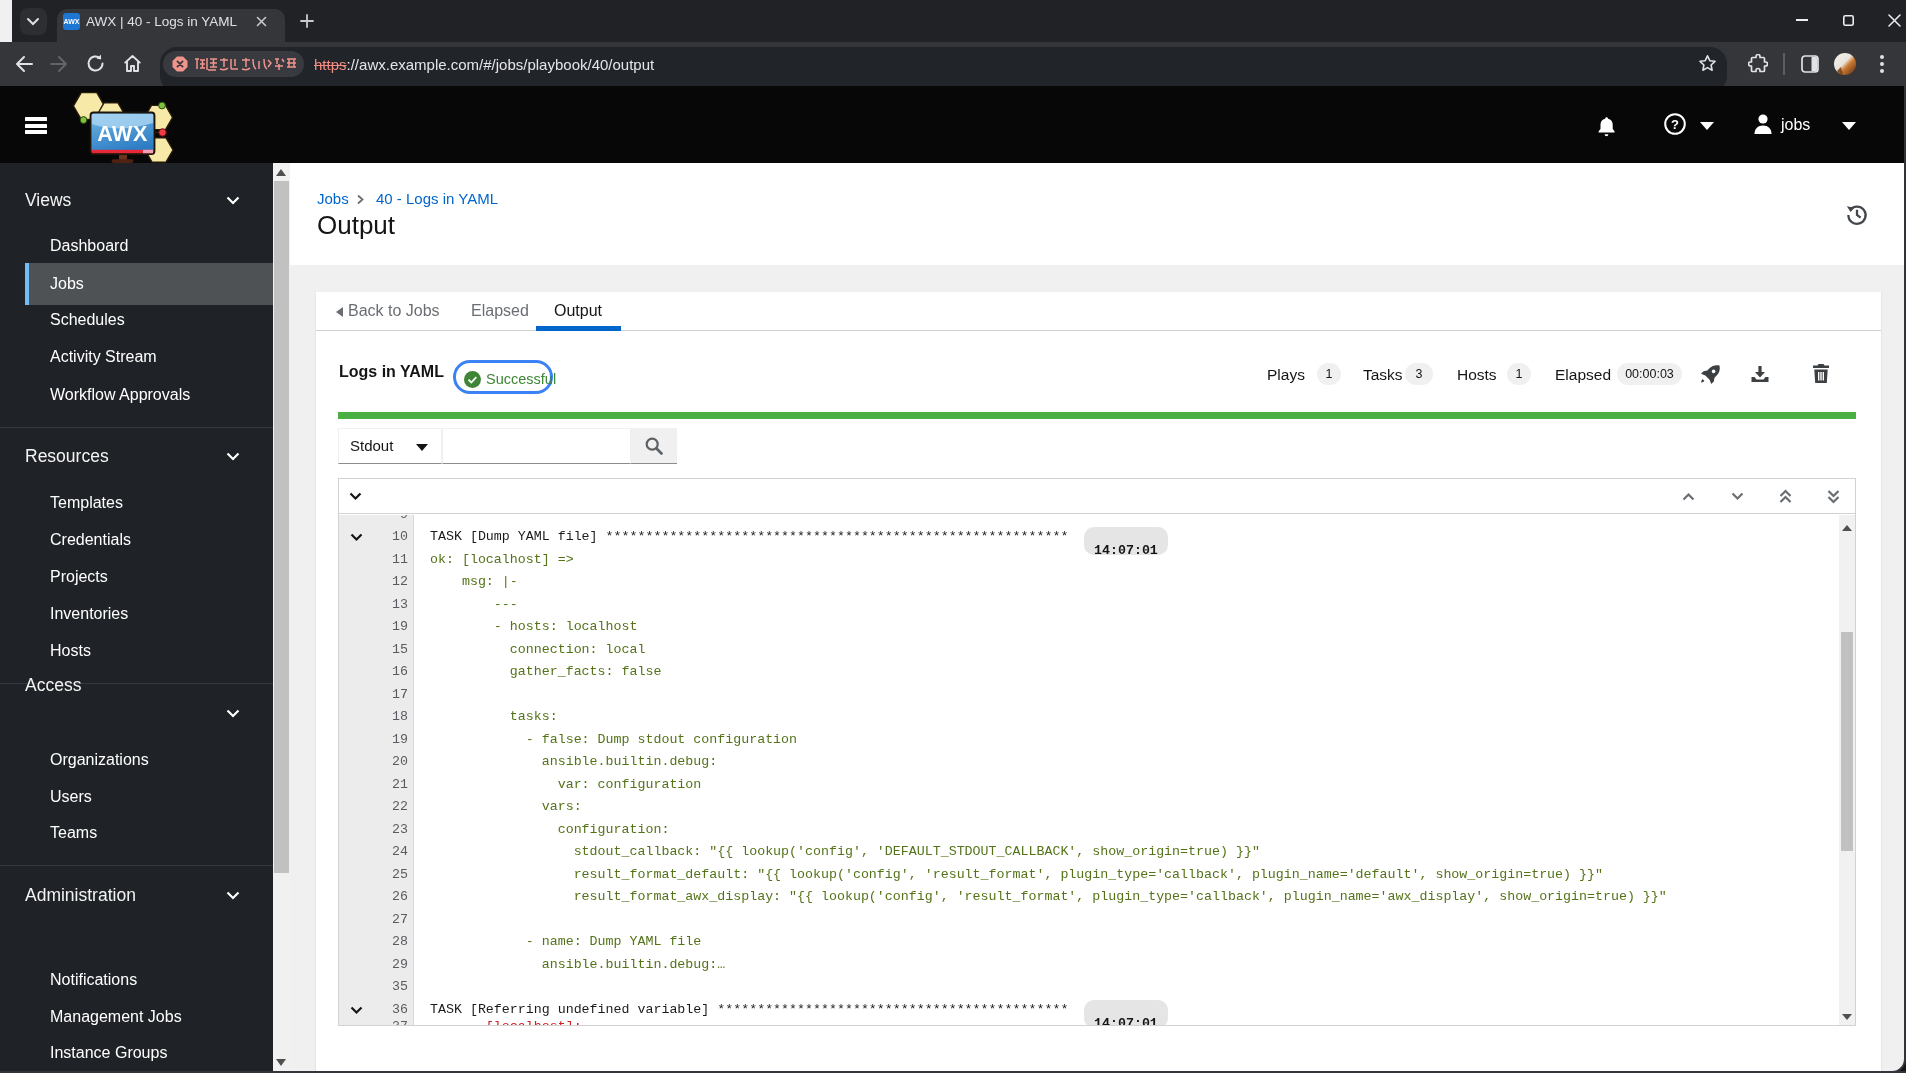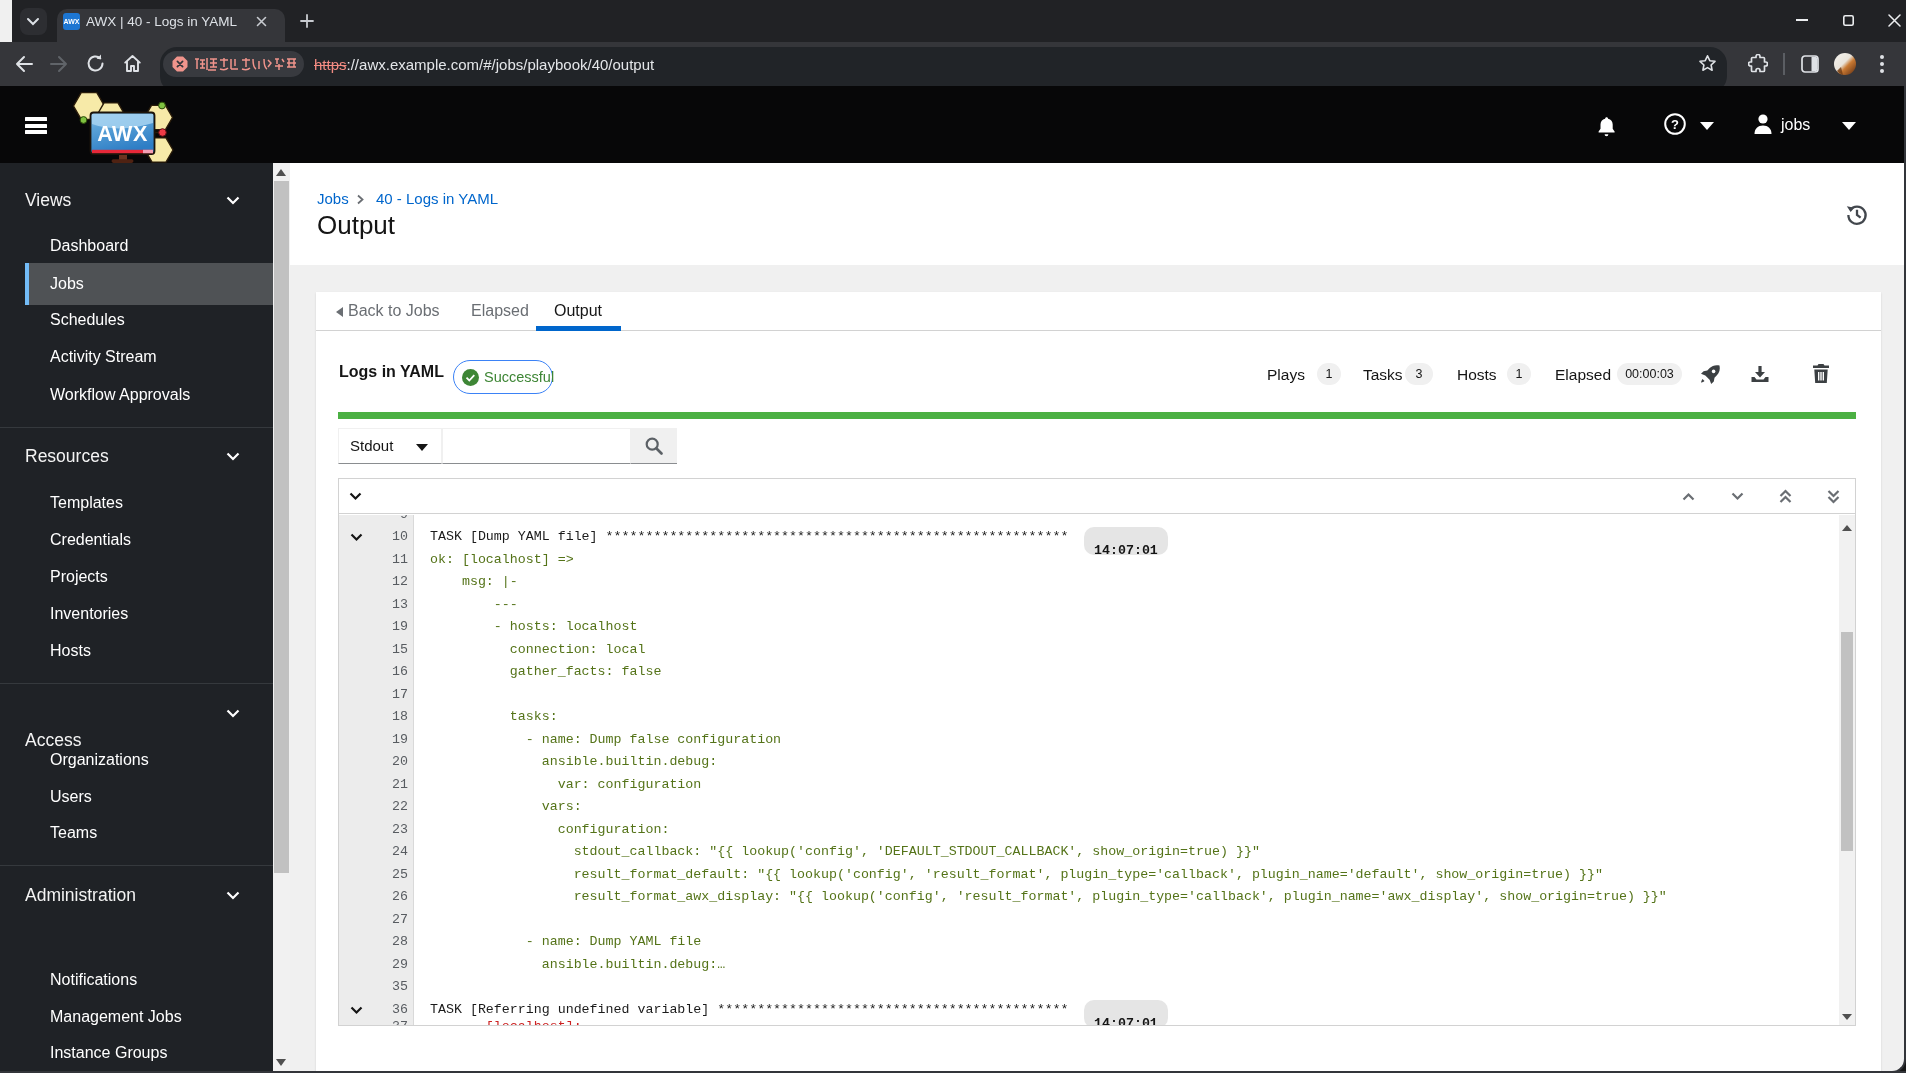--- a/index.html
+++ b/index.html
@@ -48,21 +48,21 @@
 
   #card { position:absolute; left:316px; top:292px; width:1565px; height:780px; background:#fff; box-shadow:0 1px 2px rgba(3,3,3,0.12); }
   
   #tabsrow { position:absolute; left:0; top:0; width:100%; height:39px; border-bottom:1px solid #d2d2d2; }
   .tab { position:absolute; top:0; height:39px; line-height:37px; font-size:16px; color:#6a6e73; }
   #tabsrow .active { color:#151515; }
   #bluebar { position:absolute; left:220px; top:34px; width:85px; height:5px; background:#0066cc; }
 
   
   #jobname { position:absolute; left:23px; top:71px; font-size:16px; font-weight:bold; color:#151515; }
-  #okbadge { position:absolute; left:137px; top:68px; height:34px; width:100px; border:1px solid #3b82f6; border-radius:17px; }
+  #okbadge { position:absolute; left:137px; top:68px; height:34px; width:100px; border:3px solid #3b82f6; border-radius:17px; }
   #okbadge span { position:absolute; left:30px; top:8px; font-size:14.5px; color:#3e8635; }
   .statlbl { position:absolute; top:74px; font-size:15.5px; color:#151515; }
   .statbadge { position:absolute; top:71px; height:22px; border-radius:11px; background:#f0f0f0; color:#151515; font-size:12.5px; text-align:center; line-height:22px; }
 
   #greenbar { position:absolute; left:22px; top:120px; width:1518px; height:7px; background:#4bb043; }
 
   
   #ddrow { position:absolute; left:22px; top:136px; height:36px; }
   #dd { position:absolute; left:0; top:0; width:104px; height:36px; background:#fff; border:1px solid #f0f0f0; border-bottom:1px solid #8a8d90; }
   #dd span { position:absolute; left:11px; top:8px; font-size:15px; color:#151515; }
@@ -258,21 +258,21 @@
     <div class="title" style="top:283.0px">Resources</div>
     <svg class="chev" style="top:289.0px" width="14" height="9" viewBox="0 0 14 9">
         <path d="M1.5 1.5l5.5 5.5 5.5-5.5" stroke="#fff" stroke-width="2.2" fill="none"></path>
       </svg>
     <div class="item" style="top:321.0px">Templates</div>
     <div class="item" style="top:358.0px">Credentials</div>
     <div class="item" style="top:395.0px">Projects</div>
     <div class="item" style="top:432.4px">Inventories</div>
     <div class="item" style="top:469.0px">Hosts</div>
     <div class="div" style="top:520.0px"></div>
-    <div class="title" style="top:567px">Access</div>
+    <div class="title" style="top:512px">Access</div>
     <svg class="chev" style="top:546.0px" width="14" height="9" viewBox="0 0 14 9">
         <path d="M1.5 1.5l5.5 5.5 5.5-5.5" stroke="#fff" stroke-width="2.2" fill="none"></path>
       </svg>
     <div class="item" style="top:578.0px">Organizations</div>
     <div class="item" style="top:614.5px">Users</div>
     <div class="item" style="top:651.3px">Teams</div>
     <div class="div" style="top:702.2px"></div>
     <div class="title" style="top:722.2px">Administration</div>
     <svg class="chev" style="top:728.2px" width="14" height="9" viewBox="0 0 14 9">
         <path d="M1.5 1.5l5.5 5.5 5.5-5.5" stroke="#fff" stroke-width="2.2" fill="none"></path>
@@ -392,21 +392,21 @@
                   <path d="M1.5 1.5l5 5 5-5" stroke="#151515" stroke-width="2.2" fill="none"></path>
                 </svg><span class="num">10</span></div><span class="txt black">TASK [Dump YAML file] **********************************************************</span><span class="tsbadge">14:07:01</span></div>
         <div class="row"><div class="gut"><span class="num">11</span></div><span class="txt">ok: [localhost] =&gt;</span></div>
         <div class="row"><div class="gut"><span class="num">12</span></div><span class="txt">    msg: |-</span></div>
         <div class="row"><div class="gut"><span class="num">13</span></div><span class="txt">        ---</span></div>
         <div class="row"><div class="gut"><span class="num">19</span></div><span class="txt">        - hosts: localhost</span></div>
         <div class="row"><div class="gut"><span class="num">15</span></div><span class="txt">          connection: local</span></div>
         <div class="row"><div class="gut"><span class="num">16</span></div><span class="txt">          gather_facts: false</span></div>
         <div class="row"><div class="gut"><span class="num">17</span></div><span class="txt"></span></div>
         <div class="row"><div class="gut"><span class="num">18</span></div><span class="txt">          tasks:</span></div>
-        <div class="row"><div class="gut"><span class="num">19</span></div><span class="txt">            - name: Dump false configuration</span></div>
+        <div class="row"><div class="gut"><span class="num">19</span></div><span class="txt">            - false: Dump stdout configuration</span></div>
         <div class="row"><div class="gut"><span class="num">20</span></div><span class="txt">              ansible.builtin.debug:</span></div>
         <div class="row"><div class="gut"><span class="num">21</span></div><span class="txt">                var: configuration</span></div>
         <div class="row"><div class="gut"><span class="num">22</span></div><span class="txt">              vars:</span></div>
         <div class="row"><div class="gut"><span class="num">23</span></div><span class="txt">                configuration:</span></div>
         <div class="row"><div class="gut"><span class="num">24</span></div><span class="txt">                  stdout_callback: "{{ lookup('config', 'DEFAULT_STDOUT_CALLBACK', show_origin=true) }}"</span></div>
         <div class="row"><div class="gut"><span class="num">25</span></div><span class="txt">                  result_format_default: "{{ lookup('config', 'result_format', plugin_type='callback', plugin_name='default', show_origin=true) }}"</span></div>
         <div class="row"><div class="gut"><span class="num">26</span></div><span class="txt">                  result_format_awx_display: "{{ lookup('config', 'result_format', plugin_type='callback', plugin_name='awx_display', show_origin=true) }}"</span></div>
         <div class="row"><div class="gut"><span class="num">27</span></div><span class="txt"></span></div>
         <div class="row"><div class="gut"><span class="num">28</span></div><span class="txt">            - name: Dump YAML file</span></div>
         <div class="row"><div class="gut"><span class="num">29</span></div><span class="txt">              ansible.builtin.debug:…</span></div>

